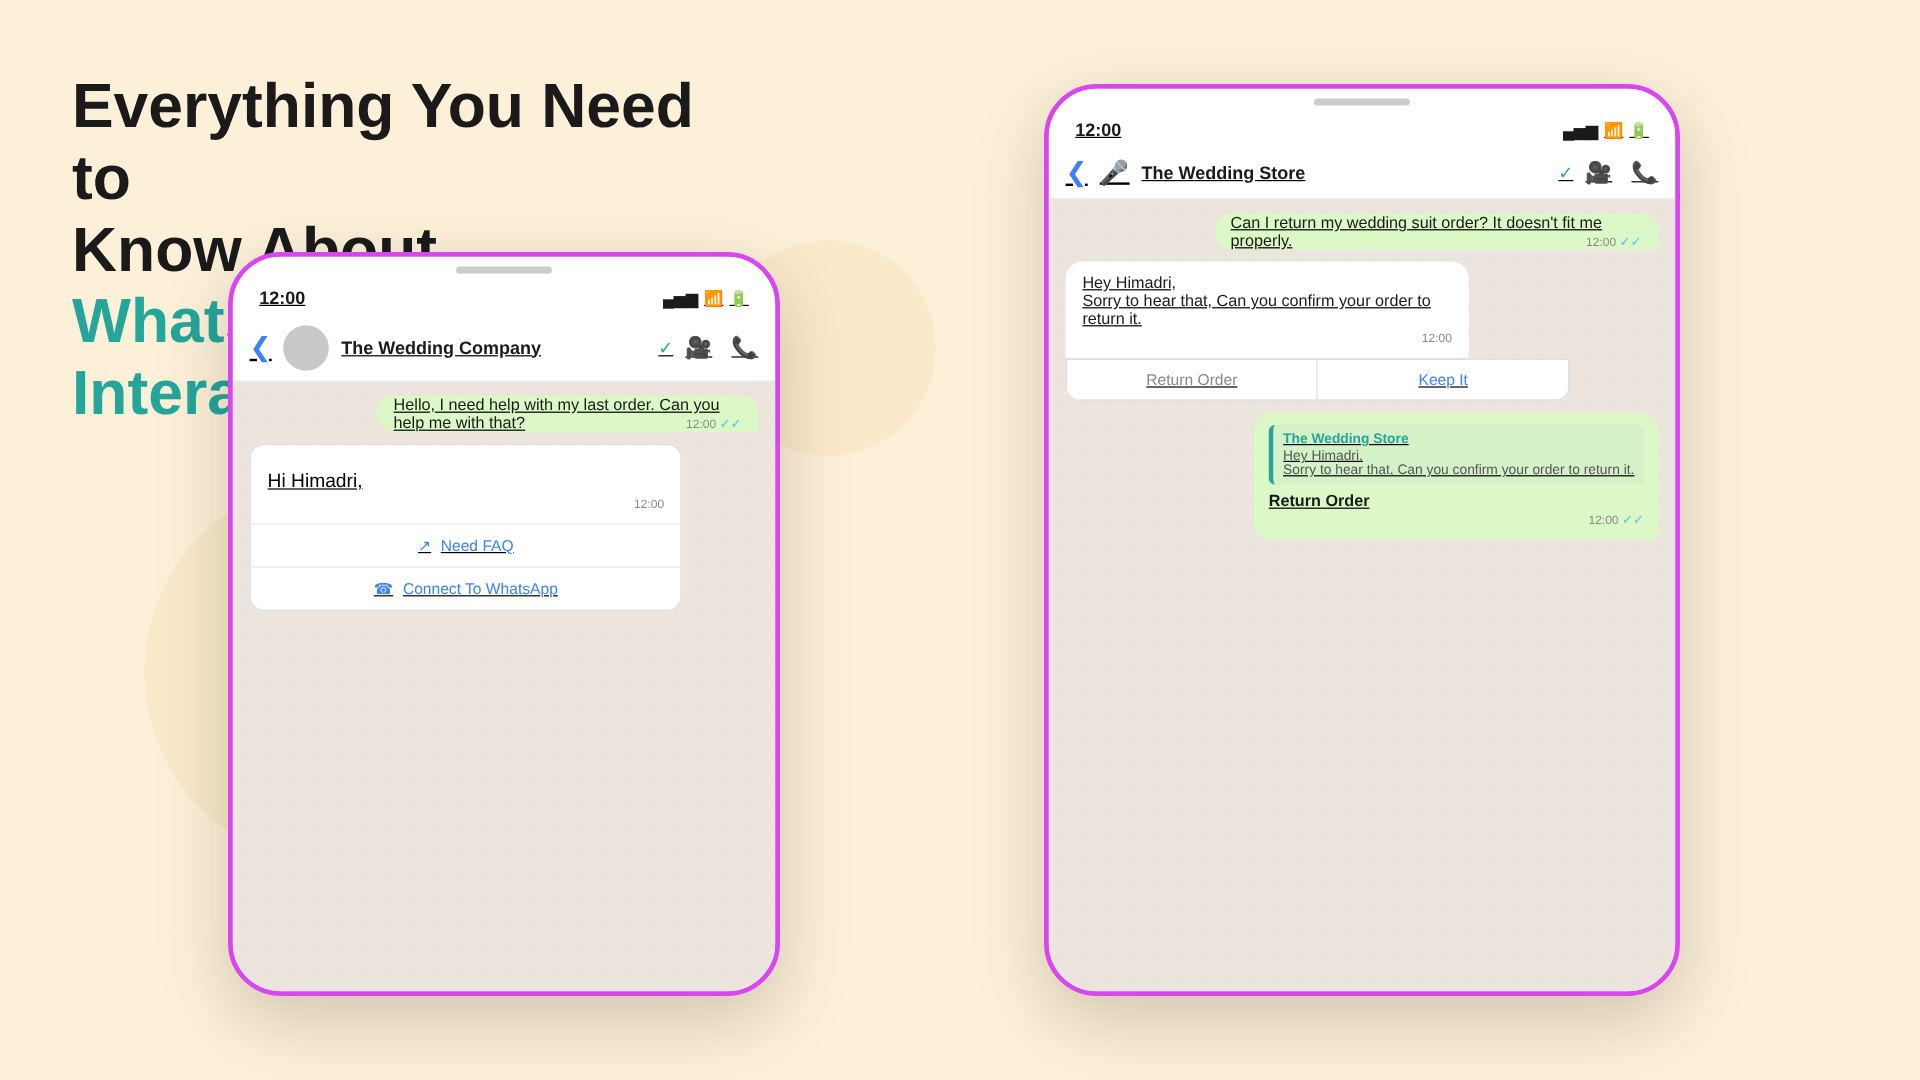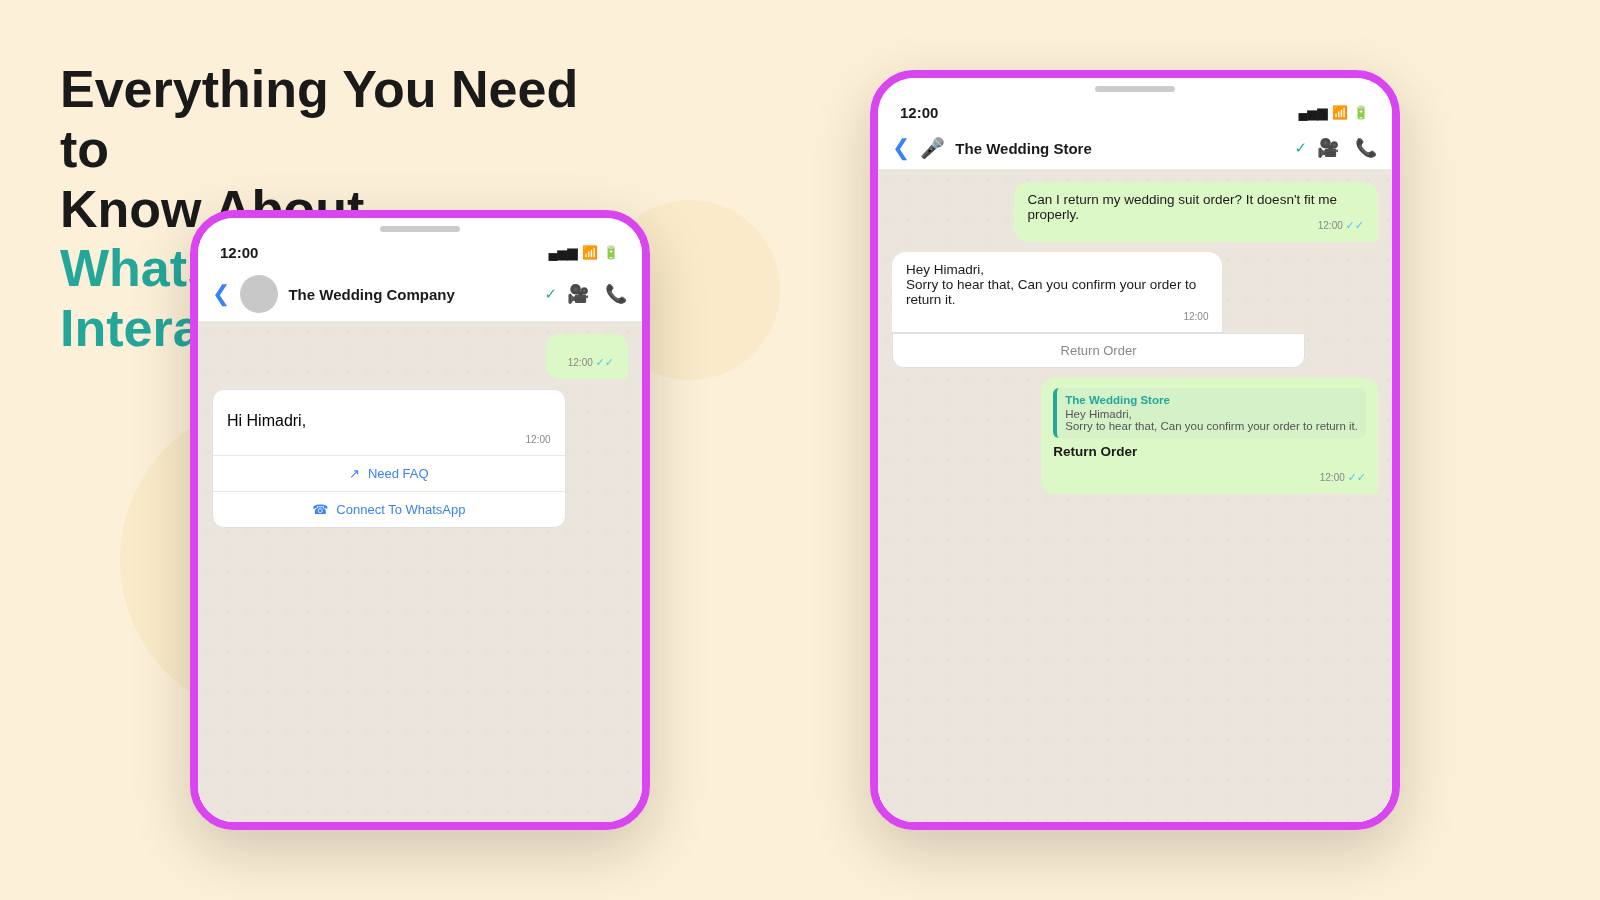--- a/index.html
+++ b/index.html
@@ -53,21 +53,22 @@
       left: 600px;
     }
 
     
     .phone {
       position: absolute;
       background: #fff;
       border-radius: 44px;
       box-shadow: 0 20px 60px rgba(0,0,0,0.18);
       overflow: hidden;
-      border: 8px solid #d946ef;
+      border: 4px solid #d946ef;
+      text-decoration: underline;
     }
 
     
     .phone-left {
       width: 460px;
       height: 620px;
       left: 190px;
       top: 210px;
     }
 
@@ -163,33 +164,33 @@
       flex-direction: column;
       gap: 10px;
       overflow: hidden;
     }
 
     
     .msg-sent {
       align-self: flex-end;
       background: #dcf8c6;
       border-radius: 14px 14px 2px 14px;
-      padding: 10px 14px;
+      padding: 0 14px;
       max-width: 75%;
       font-size: 13.5px;
       color: #1a1a1a;
       position: relative;
     }
 
     .msg-sent .msg-time {
       font-size: 10px;
       color: #888;
       float: right;
       margin-left: 8px;
-      margin-top: 12px;
+      margin-top: 2px;
     }
 
     .double-tick {
       color: #4fc3f7;
       font-size: 11px;
     }
 
     
     .msg-recv {
       align-self: flex-start;
@@ -334,20 +335,21 @@
       <span class="wa-verified">✓</span>
       <div class="wa-icons">
         <span>🎥</span>
         <span>📞</span>
       </div>
     </div>
 
     <div class="wa-chat">
 
       <div class="msg-sent">
+        <span>Hello, I need help with my last order. Can you help me with that?</span>
         <span class="msg-time">
           <span>12:00</span>
           <span class="double-tick"> ✓✓</span>
         </span>
       </div>
 
       <div class="msg-actions">
         <div style="padding: 10px 14px; margin-top: 12px;">
           <div>Hi Himadri,</div>
           <div class="msg-time" style="float:right; font-size:10px; color:#888; margin-top:4px;">
@@ -411,20 +413,23 @@
           <div>Sorry to hear that, Can you confirm your order to return it.</div>
           <div class="msg-time" style="font-size:10px; color:#888; float:right; margin-top:4px;">
             <span>12:00</span>
           </div>
           <div style="clear:both;"></div>
         </div>
         <div class="msg-two-btn" style="border-radius:0 0 12px 12px; margin-top:0; width:100%;">
           <div class="two-btn-item">
             <span>Return Order</span>
           </div>
+          <div class="two-btn-item active">
+            <span>Keep It</span>
+          </div>
         </div>
       </div>
 
       <div class="msg-sent" style="max-width:80%; padding:10px 12px;">
         <div class="msg-quoted">
           <div class="msg-quoted-name">The Wedding Store</div>
           <div class="msg-quoted-text">
             <div>Hey Himadri,</div>
             <div>Sorry to hear that, Can you confirm your order to return it.</div>
           </div>

